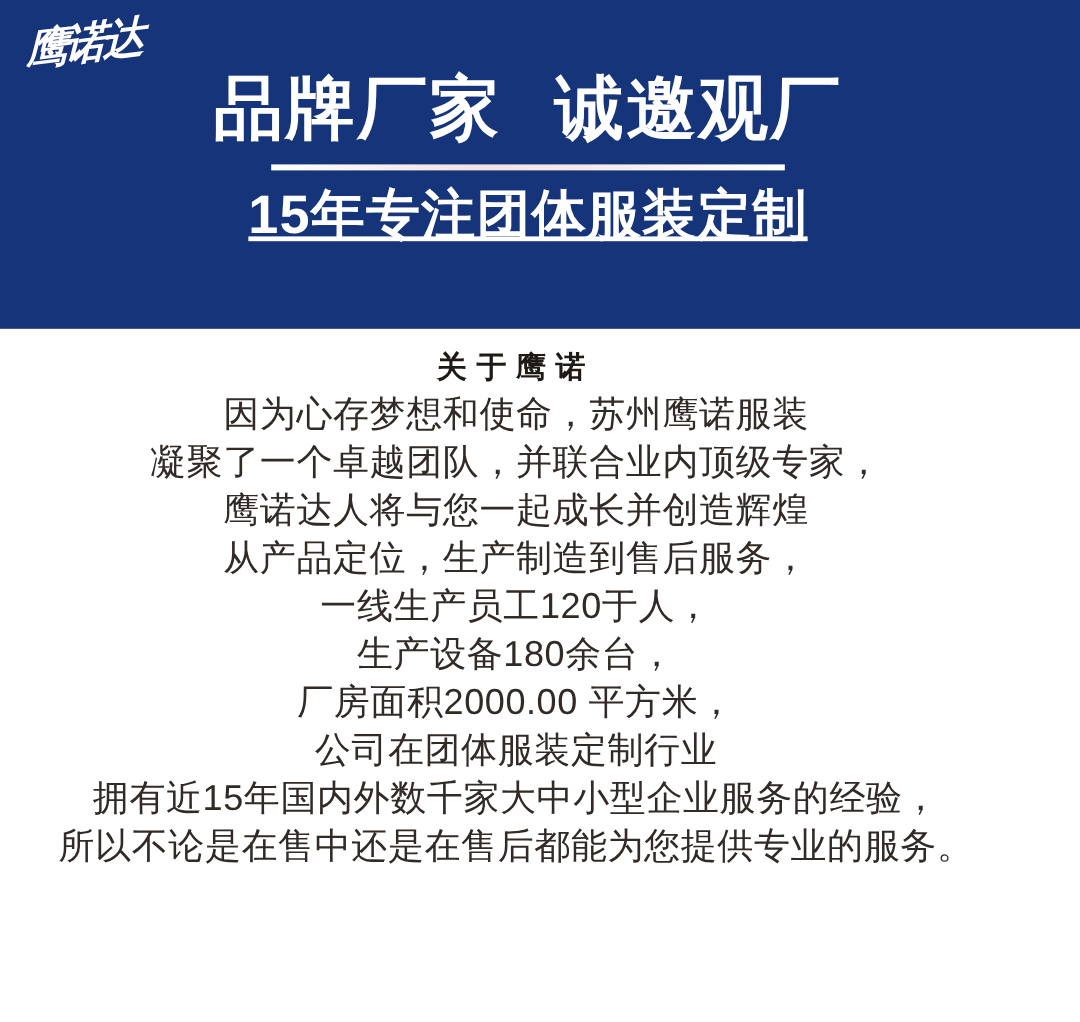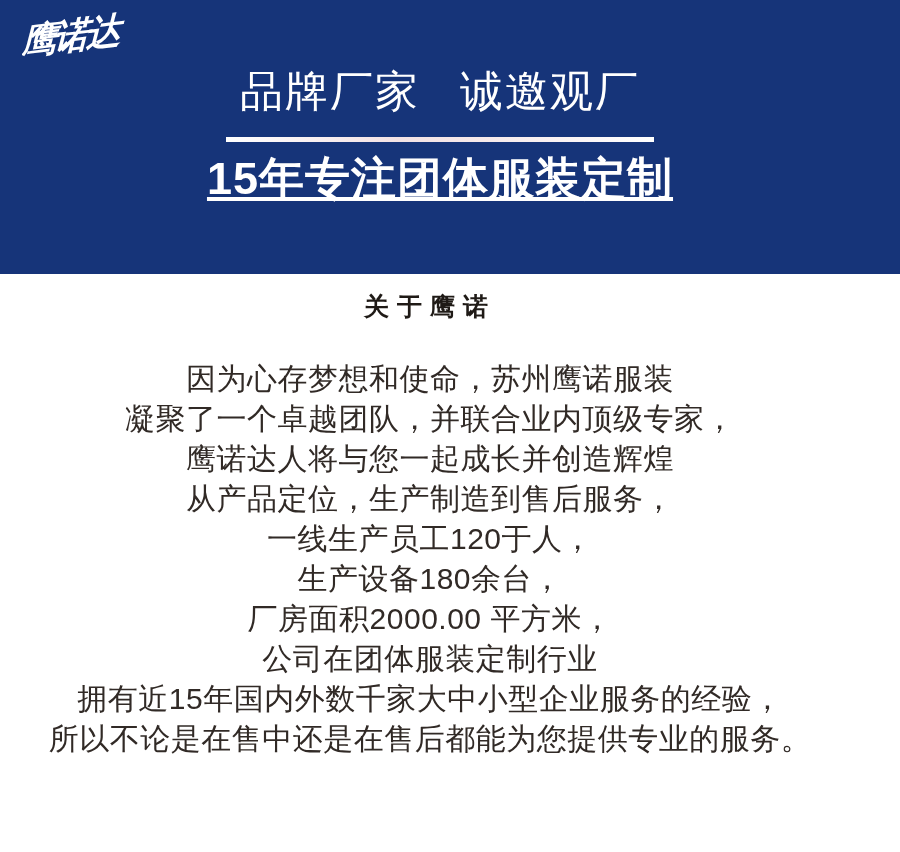--- a/index.html
+++ b/index.html
@@ -47,23 +47,23 @@
     transform-origin: left top;
     margin-top: 10px;
   }
   .hero-inner {
     width: 880px;
     margin-left: 0;
     text-align: center;
     padding-top: 54px;
   }
   .hero-title {
-    font-size: 43px;
+    font-size: 58px;
     line-height: 74px;
-    font-weight: normal;
+    font-weight: bold;
     color: var(--hero-fg);
     letter-spacing: 2px;
     word-spacing: 26px;
     white-space: pre;
   }
   .hero-divider {
     width: 428px;
     height: 5px;
     margin: 9px auto 11px auto;
     background: linear-gradient(90deg, #ffffff 0%, #f3e2e4 40%, #f6e9ea 60%, #ffffff 100%);
@@ -84,21 +84,21 @@
   }
   .about-heading {
     margin-top: 12px;
     font-size: 25px;
     line-height: 40px;
     font-weight: bold;
     color: var(--heading-fg);
     letter-spacing: 8px;
   }
   .about-lines {
-    margin-top: 33px;
+    margin-top: 0;
   }
   .about-lines p {
     font-size: 30px;
     line-height: 40px;
     font-weight: 400;
     color: var(--body-fg);
     letter-spacing: 0.5px;
     white-space: pre;
   }
 </style>

